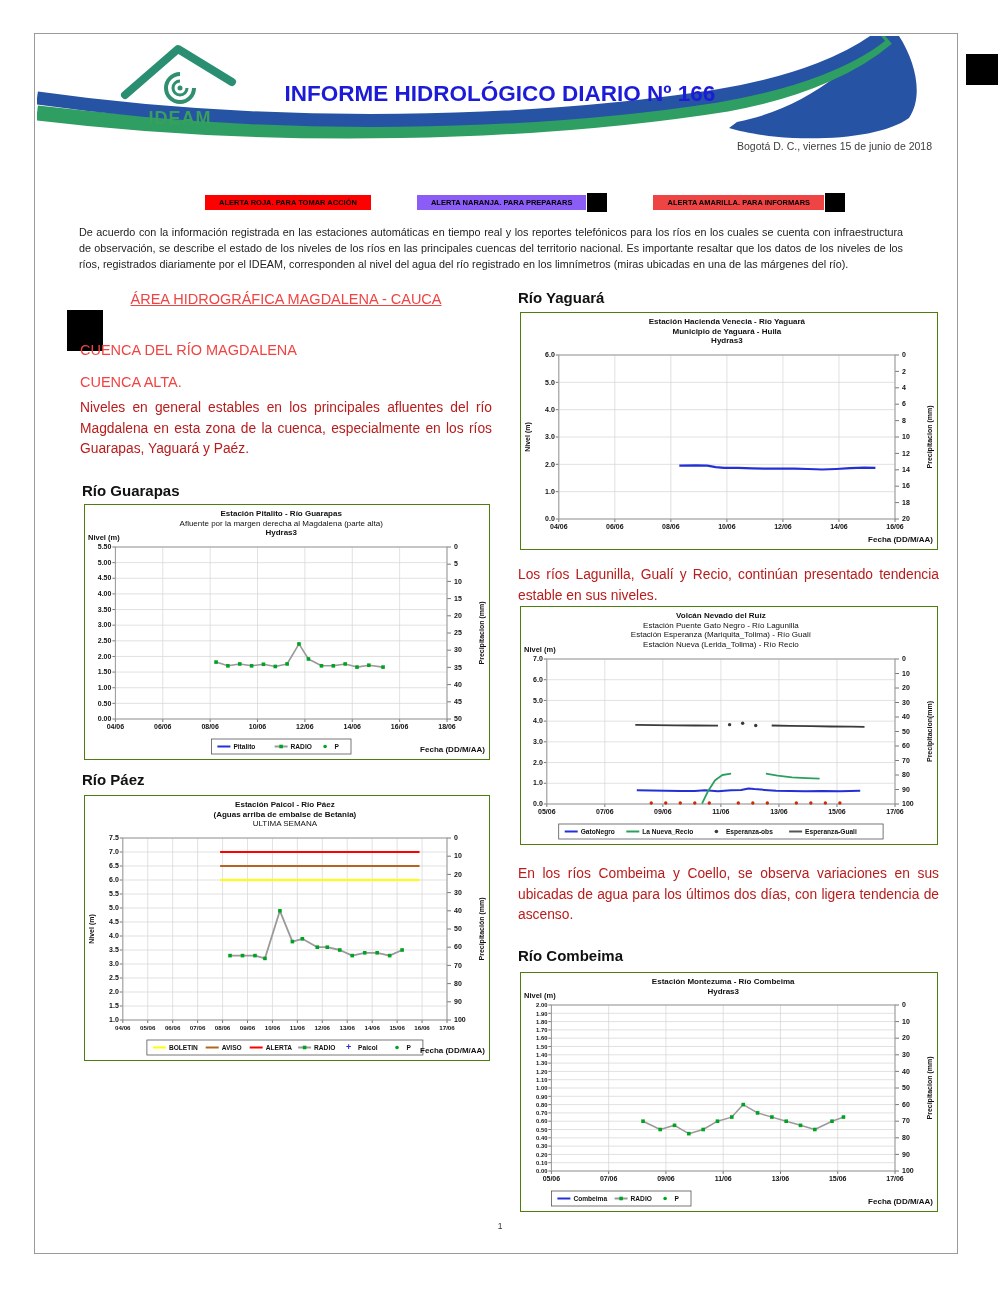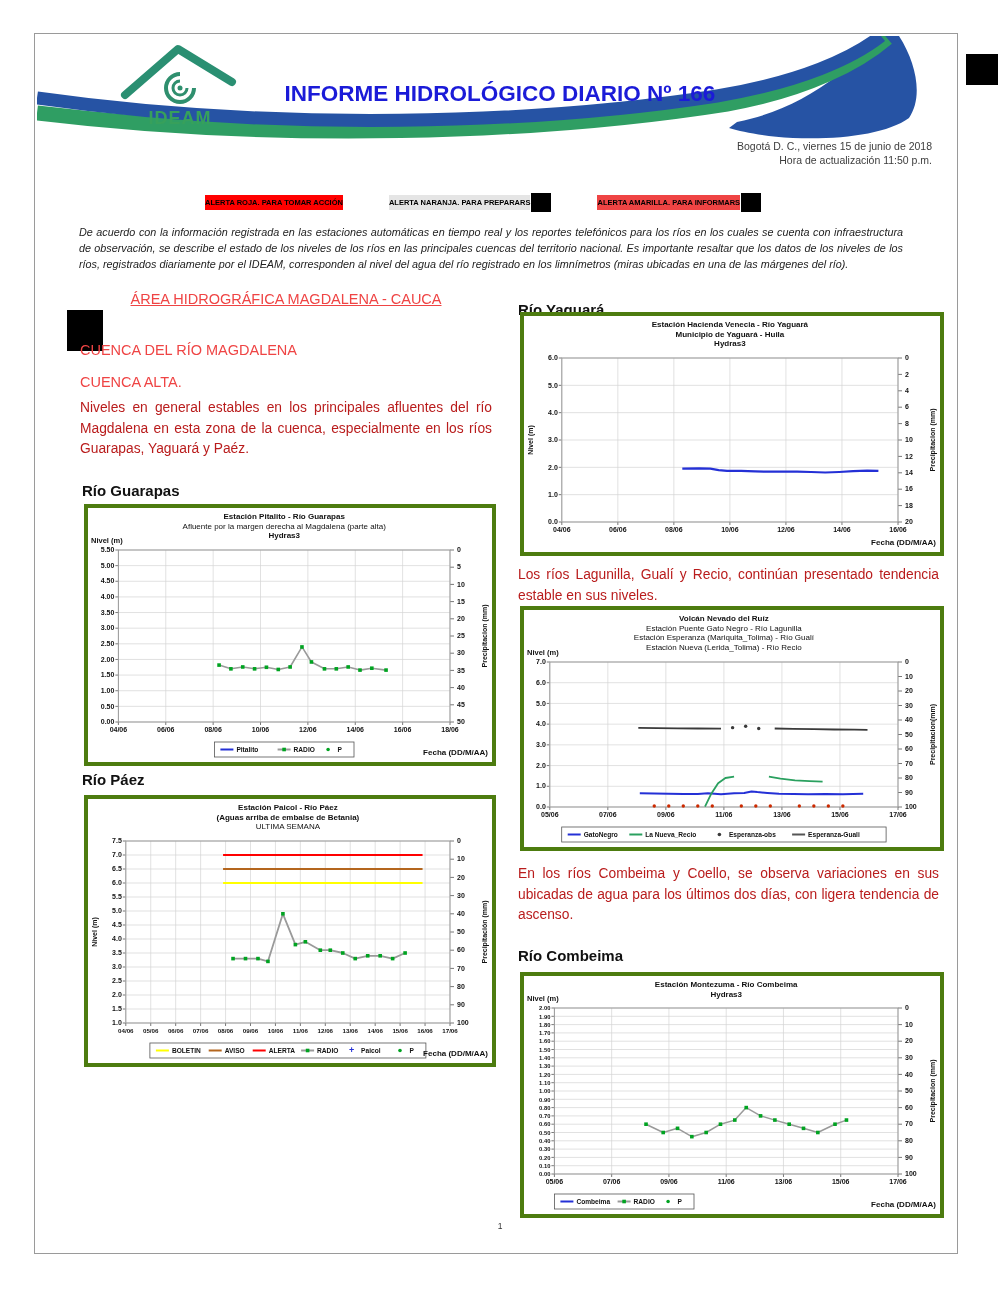--- a/index.html
+++ b/index.html
@@ -2,39 +2,39 @@
 <html><head>
 <meta charset="utf-8">
 <style>
   html,body{margin:0;padding:0;}
   body{width:1000px;height:1293px;position:relative;background:#fff;font-family:"Liberation Sans",sans-serif;overflow:hidden;}
   .abs{position:absolute;}
   #sheet{left:34px;top:33px;width:922px;height:1219px;border:1px solid #9a9a9a;background:#fff;}
   #main-title{left:240px;top:56px;width:520px;text-align:center;font-size:22.5px;font-weight:bold;color:#1b1bd8;letter-spacing:0px;margin-top:25px;}
   #meta{left:250px;top:139px;width:682px;text-align:right;font-size:10.5px;color:#3d3d3d;line-height:14px;}
   #alerts{left:205px;top:193px;width:620px;display:flex;gap:46px;align-items:center;}
-  .alert-label{font-size:7.5px;font-weight:bold;color:#000;padding:3px 0;white-space:nowrap;}
+  .alert-label{font-size:7.5px;font-weight:bold;color:#000;padding:3px 14px;white-space:nowrap;}
   .redact{background:#000;display:inline-block;}
   .redact-sm{width:20px;height:19px;margin-left:1px;vertical-align:middle;}
-  #intro{left:79px;top:224px;width:824px;font-style:italic;font-size:10.8px;color:#222;line-height:1.5;text-align:justify;}
+  #intro{left:79px;top:224px;width:824px;font-size:10.8px;color:#222;line-height:1.5;text-align:justify;}
   .blue-head{color:#ef4444;font-weight:normal;font-size:14.5px;}
   #area-heading{left:80px;top:291px;width:412px;text-align:center;text-decoration:underline;}
   #redaction1{left:67px;top:310px;width:36px;height:41px;}
   #cuenca-heading{left:80px;top:342px;}
   #alta-heading{left:80px;top:374px;}
   .body-text{font-size:13.8px;color:#b91c1c;line-height:1.5;text-align:justify;}
   #alta-text{left:80px;top:398px;width:412px;}
   .river-head{font-size:15px;font-weight:bold;color:#111;}
   #guarapas-heading{left:82px;top:482px;}
   #paez-heading{left:82px;top:771px;}
-  #yaguara-heading{left:518px;top:289px;margin-top:12px;}
+  #yaguara-heading{left:518px;top:289px;}
   #combeima-heading{left:518px;top:947px;}
   #lagunilla-text{left:518px;top:565px;width:421px;}
   #combeima-text{left:518px;top:864px;width:421px;}
-  .chart{position:absolute;border:4px solid #4d7c0f;background:#fff;}
+  .chart{position:absolute;border:1px solid #4d7c0f;background:#fff;}
   #chart0{left:84px;top:504px;width:404px;height:254px;}
   #chart1{left:84px;top:795px;width:404px;height:264px;}
   #chart2{left:520px;top:312px;width:416px;height:236px;}
   #chart3{left:520px;top:606px;width:416px;height:237px;}
   #chart4{left:520px;top:972px;width:416px;height:238px;}
   #page-num{left:0;top:1221px;width:1000px;text-align:center;font-size:8.5px;color:#333;}
   #redaction2{left:966px;top:54px;width:32px;height:31px;}
   #banner-svg{left:37px;top:36px;}
   #logo-svg{left:105px;top:40px;}
   #logo-text{left:105px;top:108px;width:150px;text-align:center;font-size:18px;font-weight:bold;color:#37a05b;letter-spacing:1px;}
@@ -56,27 +56,26 @@
   <path d="M75,41 a7,7 0 1,0 7,7" fill="none" stroke="#2f8f6e" stroke-width="3"></path>
   <circle cx="75" cy="48" r="2.5" fill="#2f8f6e"></circle>
 </svg>
 <div id="logo-text" class="abs">IDEAM</div>
 
 <div id="main-title" class="abs">INFORME HIDROLÓGICO DIARIO Nº 166</div>
 <div id="redaction2" class="abs redact"></div>
 
 <div id="meta" class="abs">
   <div>Bogotá D. C., viernes 15 de junio de 2018</div>
-  <div>Hora de actualización 11:50 p.m.</div>
 </div>
 
 <div id="alerts" class="abs">
   <span class="alert-label" style="background:#ff0000">ALERTA ROJA. PARA TOMAR ACCIÓN</span>
   <span style="display:flex;align-items:center;">
-    <span class="alert-label" style="background:#e5e5e5">ALERTA NARANJA. PARA PREPARARS</span>
+    <span class="alert-label" style="background:#8b5cf6">ALERTA NARANJA. PARA PREPARARS</span>
     <span class="redact redact-sm"></span>
   </span>
   <span style="display:flex;align-items:center;">
     <span class="alert-label" style="background:#ef4444">ALERTA AMARILLA. PARA INFORMARS</span>
     <span class="redact redact-sm"></span>
   </span>
 </div>
 
 <div id="intro" class="abs">De acuerdo con la información registrada en las estaciones automáticas en tiempo real y los reportes telefónicos para los ríos en los cuales se cuenta con infraestructura de observación, se describe el estado de los niveles de los ríos en las principales cuencas del territorio nacional. Es importante resaltar que los datos de los niveles de los ríos, registrados diariamente por el IDEAM, corresponden al nivel del agua del río registrado en los limnímetros (miras ubicadas en una de las márgenes del río).</div>
 

